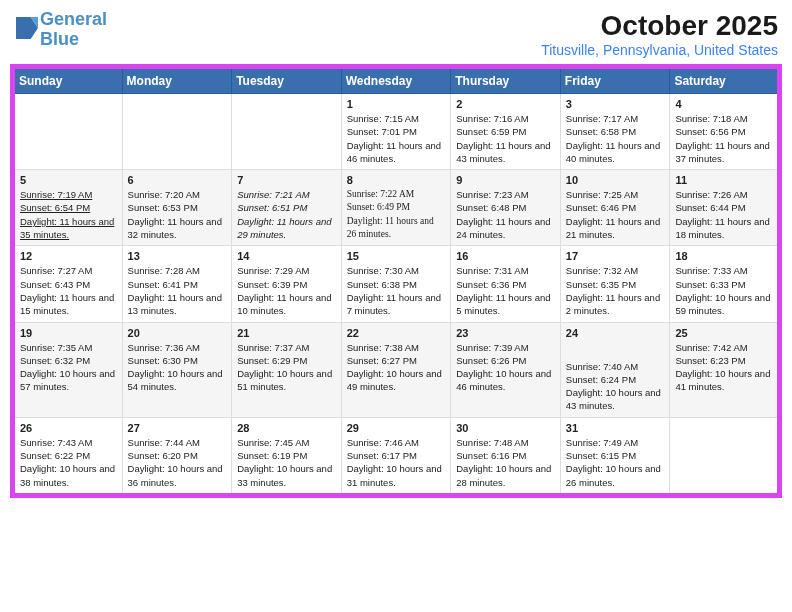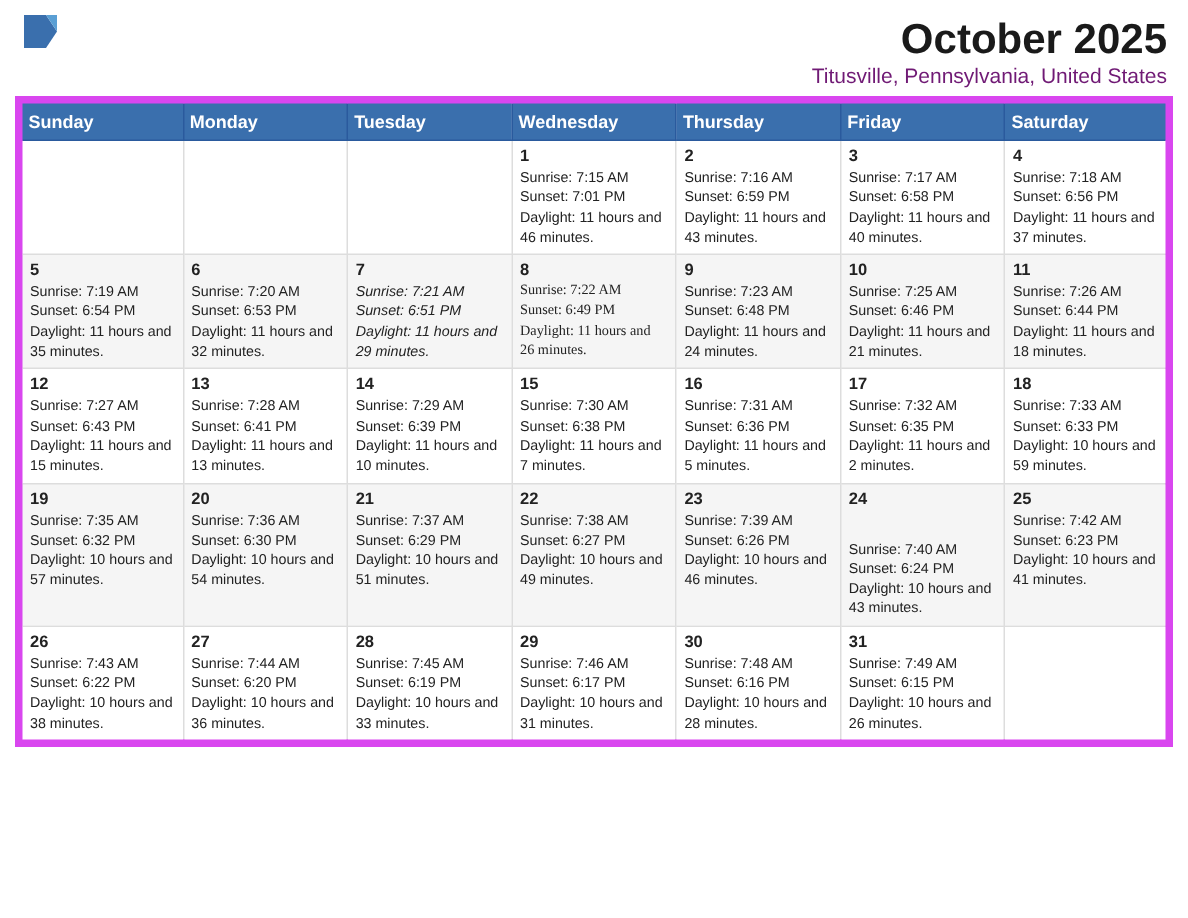--- a/index.html
+++ b/index.html
@@ -39,21 +39,21 @@
     .title-block {
       text-align: right;
     }
     .month-title {
       font-size: 28px;
       font-weight: bold;
       color: #1a1a1a;
     }
     .location {
       font-size: 14px;
-      color: #701a75;
+      color: #3b82f6;
       text-align: center;
     }
     table {
       width: 100%;
       border-collapse: collapse;
       border: 5px solid #d946ef;
     }
     thead tr th {
       background-color: #3a6fad;
       color: #fff;
@@ -91,20 +91,25 @@
 </head>
 <body>
 
 <div class="header">
   <div class="logo">
     <div>
       <svg class="logo-icon" viewBox="0 0 30 30" xmlns="http://www.w3.org/2000/svg">
         <polygon points="0,0 20,0 30,15 20,30 0,30" fill="#3a6fad"></polygon>
         <polygon points="20,0 30,0 30,15" fill="#5a9fd4"></polygon>
       </svg>
+    </div>
+    <div>
+      <div class="logo-text">
+        <span>General</span><br><span style="color:#4a90c4">Blue</span>
+      </div>
     </div>
   </div>
   <div class="title-block">
     <div class="month-title">October 2025</div>
     <div class="location">Titusville, Pennsylvania, United States</div>
   </div>
 </div>
 
 <table>
   <thead>
@@ -144,21 +149,21 @@
         <td>
           <span class="day-number">4</span>
           <div class="day-info" style="white-space: pre-line;">Sunrise: 7:18 AM
 Sunset: 6:56 PM
 Daylight: 11 hours and 37 minutes.</div>
         </td>
       </tr>
       <tr>
         <td>
           <span class="day-number">5</span>
-          <div class="day-info" style="white-space: pre-line;">Sunrise: 7:19 AM
+          <div class="day-info" style="white-space: pre-line; text-decoration: underline;">Sunrise: 7:19 AM
 Sunset: 6:54 PM
 Daylight: 11 hours and 35 minutes.</div>
         </td>
         <td>
           <span class="day-number">6</span>
           <div class="day-info" style="white-space: pre-line;">Sunrise: 7:20 AM
 Sunset: 6:53 PM
 Daylight: 11 hours and 32 minutes.</div>
         </td>
         <td>

